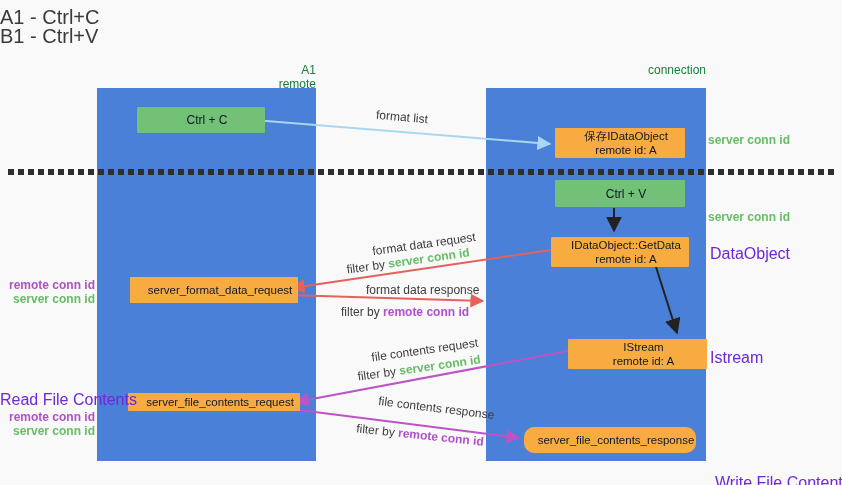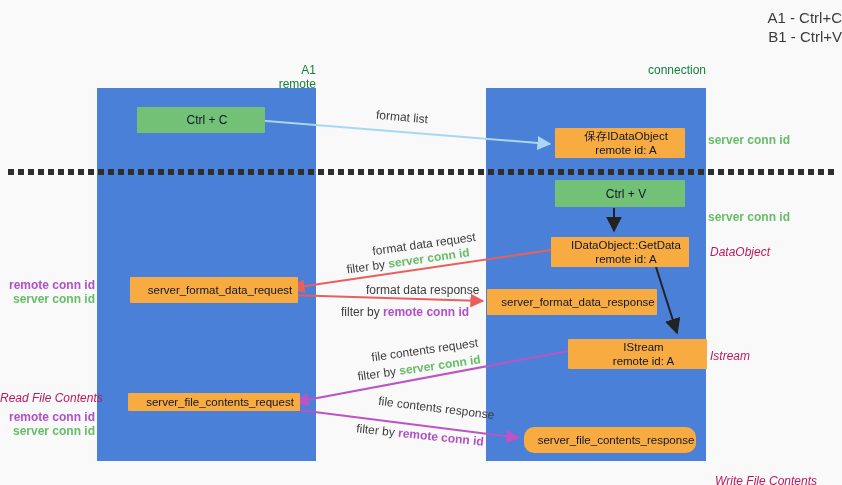--- a/index.html
+++ b/index.html
@@ -4,21 +4,21 @@
 <style>
   html,body{margin:0;padding:0;background:#f9f9f9;}
   #canvas{
     position:relative;width:842px;height:485px;overflow:hidden;
     background:#f9f9f9;
     font-family:"Liberation Sans",sans-serif;
     color:#333;
   }
   .abs{position:absolute;}
   
-  .title{left:0;top:8px;width:842px;text-align:right;font-size:15px;line-height:19px;color:#3b3b3b;z-index:5;}
+  .title{left:0;top:8px;width:842px;text-align:left;font-size:20px;line-height:19px;color:#3b3b3b;z-index:5;}
   
   .lane-head{top:54px;text-align:right;font-size:12px;line-height:14px;color:#15803d;z-index:5;margin-top:9px;}
   
   .lane{top:88px;height:373px;background:#4a80d8;z-index:1;}
   
   .dotted{left:8px;top:169px;width:828px;height:6px;z-index:6;
     background:repeating-linear-gradient(to right,#2e2e2e 0 6px,transparent 6px 10px);}
   
   .node{z-index:4;display:flex;flex-direction:column;align-items:center;justify-content:center;
     color:#0f172a;font-size:11.5px;line-height:14px;text-align:center;border-radius:1px;padding-left:12px;}
@@ -28,21 +28,21 @@
   svg.arrows{left:0;top:0;z-index:3;}
   
   .flow{z-index:5;font-size:12px;color:#3d3d3d;white-space:nowrap;}
   .flow .green{color:#67bd67;font-weight:bold;}
   .flow .purple{color:#b050c8;font-weight:bold;}
   
   .side-left{left:0;width:95px;text-align:right;z-index:5;white-space:nowrap;}
   .side-right{z-index:5;white-space:nowrap;}
   .clr-green{color:#67bd67;font-weight:bold;font-size:12px;}
   .clr-purple{color:#b050c8;font-weight:bold;font-size:12px;}
-  .clr-dark{color:#be185d;font-size:12px;font-style:italic;}
+  .clr-dark{color:#6d28d9;font-size:16px;}
 </style>
 </head>
 <body>
 
 <div id="canvas">
 
   <div class="abs title">
     <div>A1 - Ctrl+C</div>
     <div>B1 - Ctrl+V</div>
   </div>
@@ -94,23 +94,20 @@
   <div class="abs node green" style="left:555px;top:180px;width:118px;height:27px;">
     <div>Ctrl + V</div>
   </div>
   <div class="abs node orange" style="left:551px;top:237px;width:126px;height:30px;">
     <div>IDataObject::GetData</div>
     <div>remote id: A</div>
   </div>
   <div class="abs node orange" style="left:130px;top:277px;width:156px;height:26px;">
     <div>server_format_data_request</div>
   </div>
-  <div class="abs node orange" style="left:487px;top:289px;width:158px;height:26px;">
-    <div>server_format_data_response</div>
-  </div>
   <div class="abs node orange" style="left:568px;top:339px;width:127px;height:30px;">
     <div>IStream</div>
     <div>remote id: A</div>
   </div>
   <div class="abs node orange" style="left:128px;top:393px;width:160px;height:18px;">
     <div>server_file_contents_request</div>
   </div>
   <div class="abs node orange" style="left:524px;top:427px;width:160px;height:26px;border-radius:10px;">
     <div>server_file_contents_response</div>
   </div>

